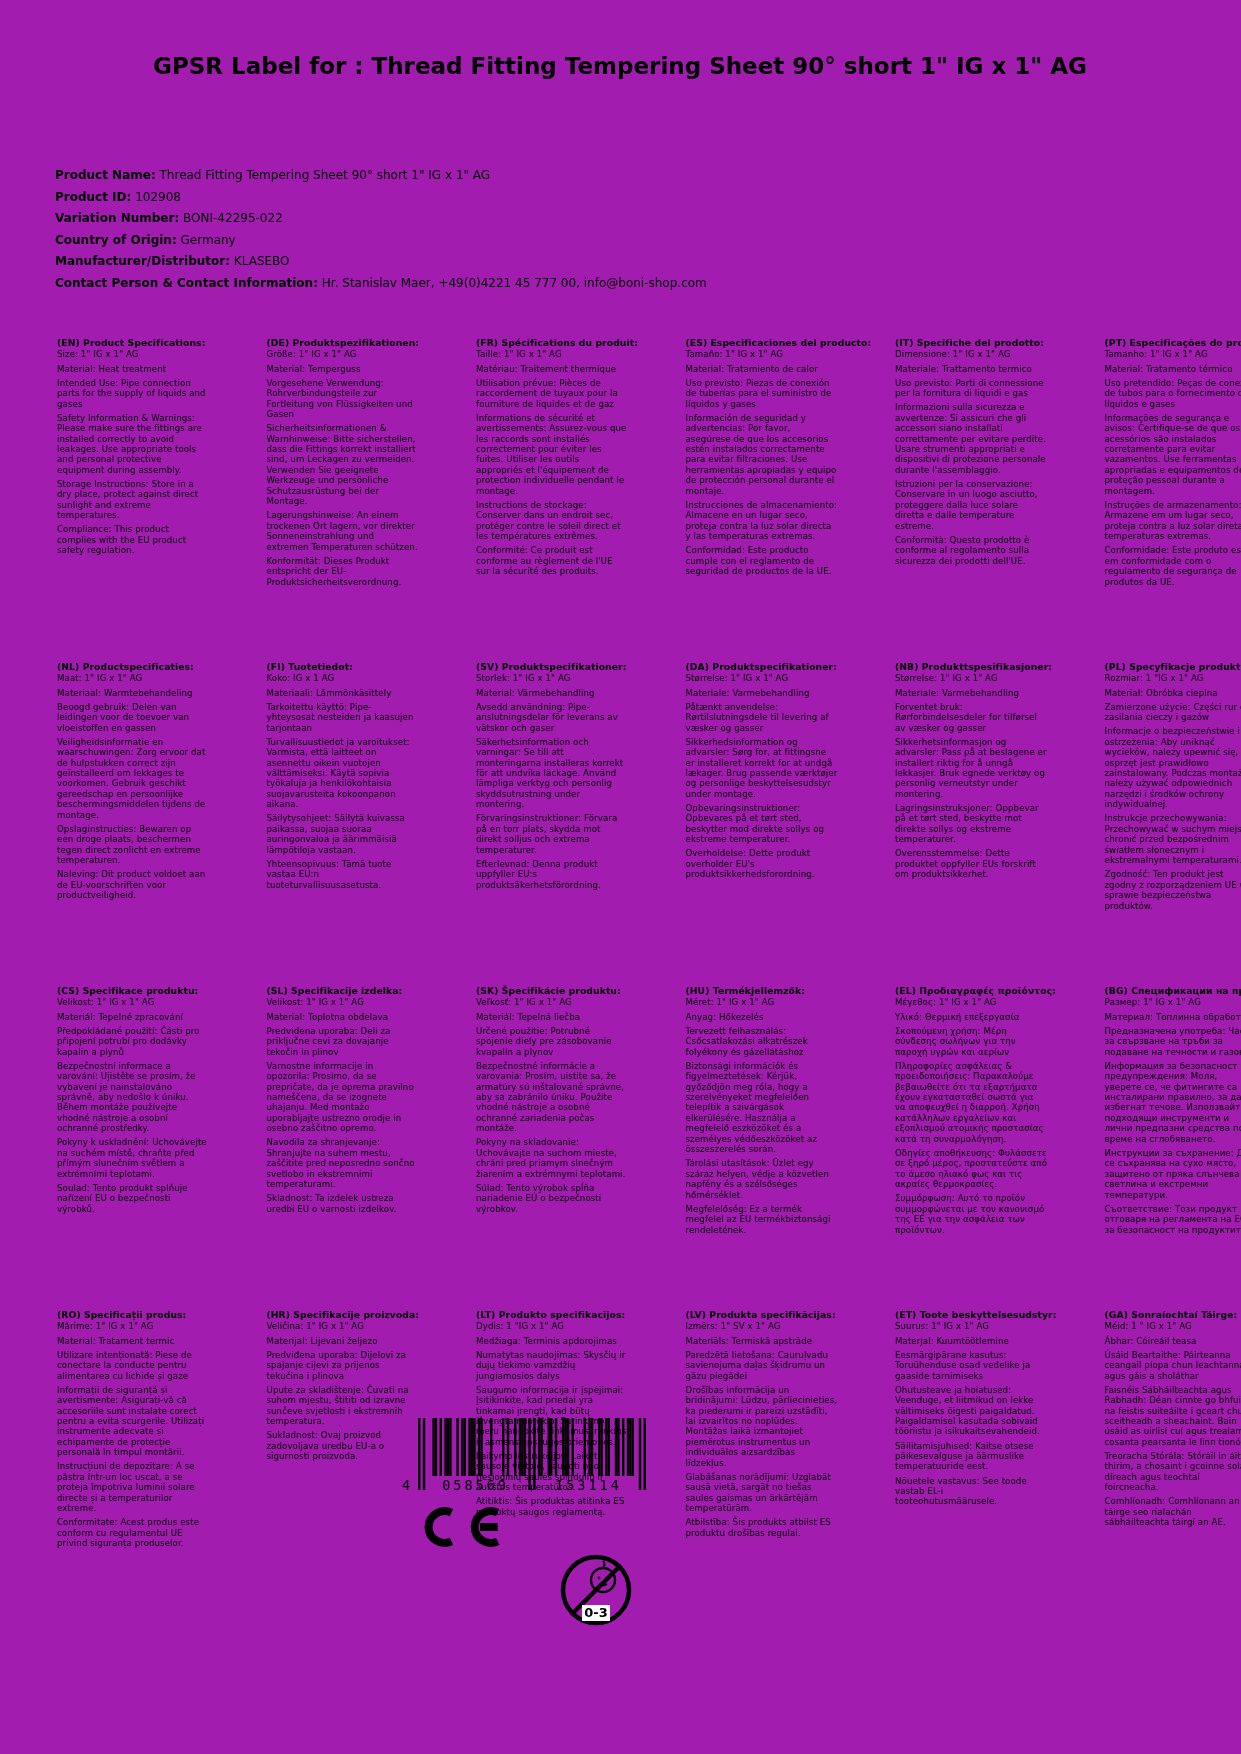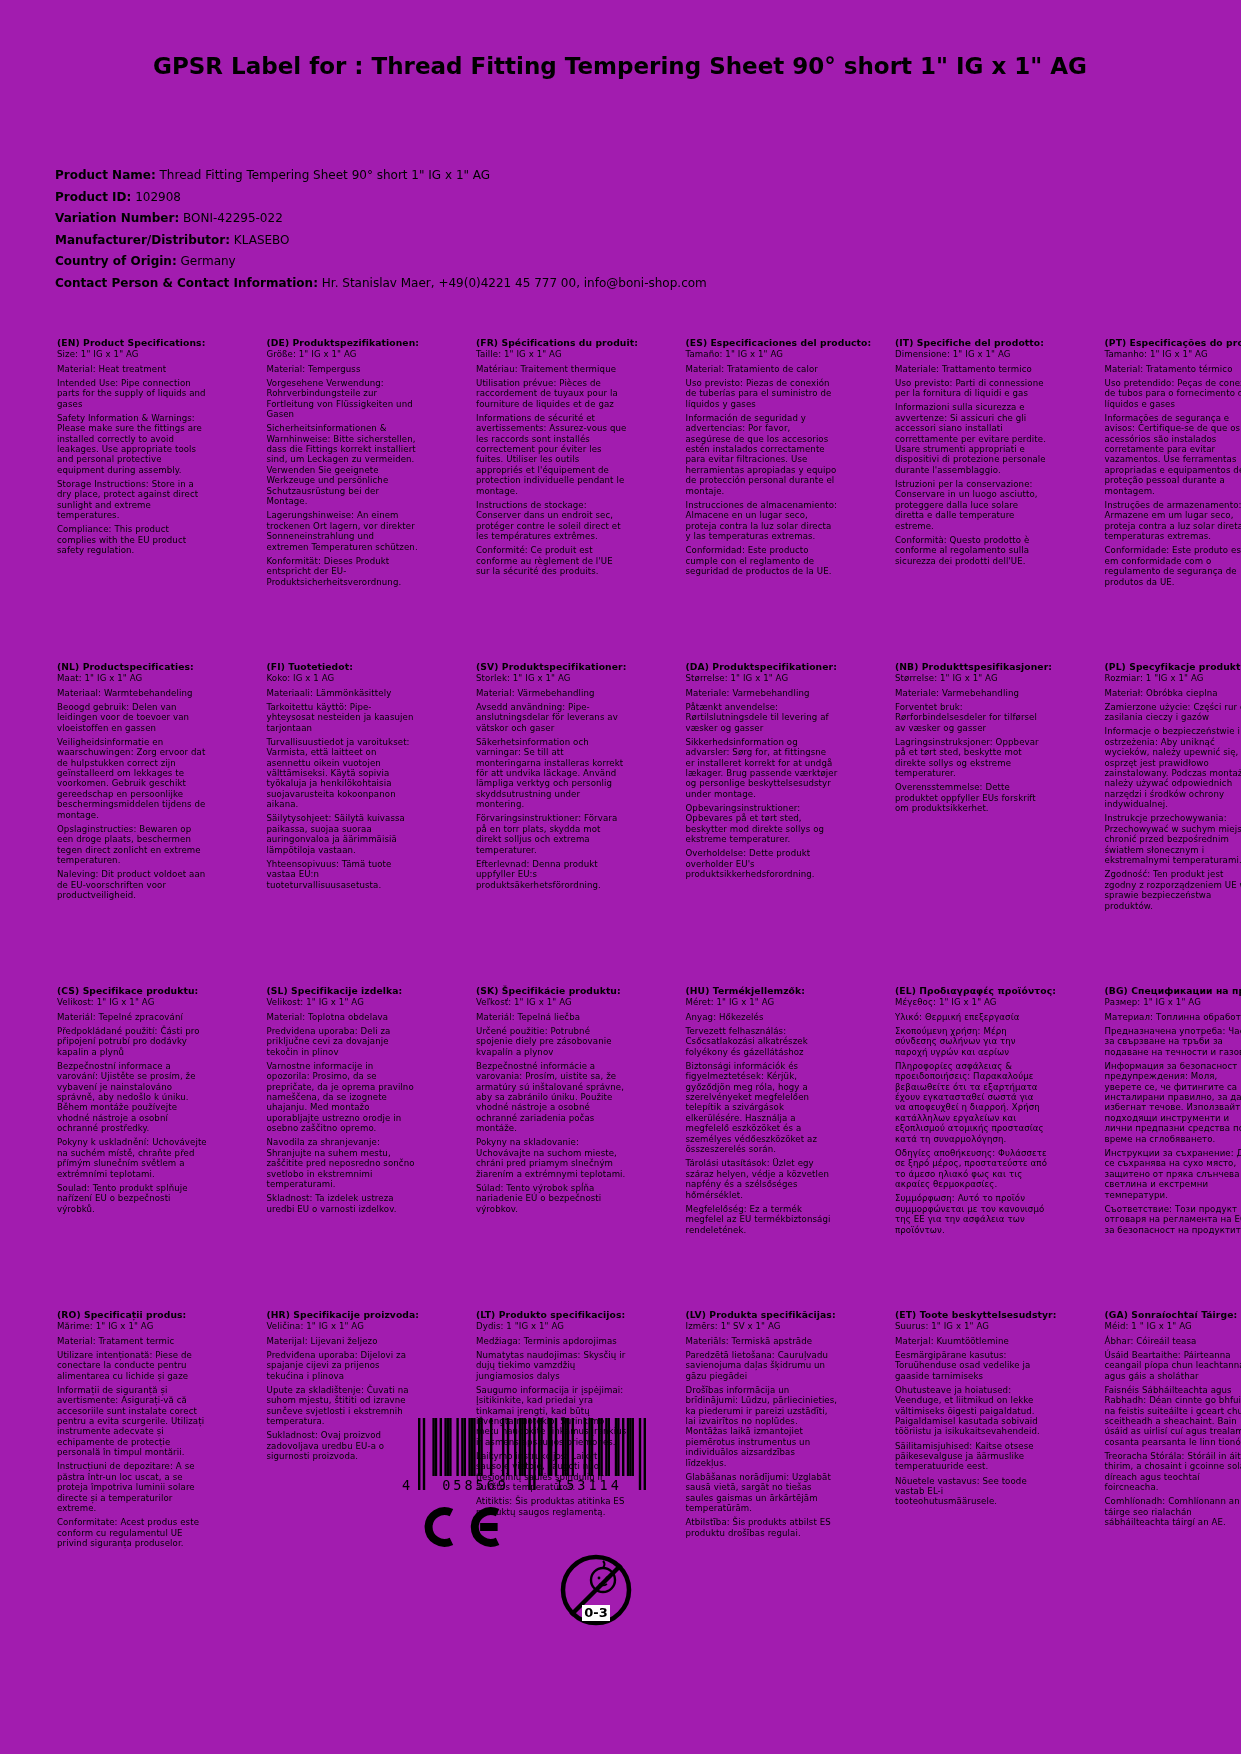--- a/index.html
+++ b/index.html
@@ -52,22 +52,22 @@
 <body>
 
 <div class="page">
 
   <div class="title">GPSR Label for : Thread Fitting Tempering Sheet 90° short 1" IG x 1" AG</div>
 
   <div class="product-info">
     <div><span class="pi-label">Product Name:</span> <span class="pi-value">Thread Fitting Tempering Sheet 90° short 1" IG x 1" AG</span></div>
     <div><span class="pi-label">Product ID:</span> <span class="pi-value">102908</span></div>
     <div><span class="pi-label">Variation Number:</span> <span class="pi-value">BONI-42295-022</span></div>
+    <div><span class="pi-label">Country of Origin:</span> <span class="pi-value">Germany</span></div>
     <div><span class="pi-label">Manufacturer/Distributor:</span> <span class="pi-value">KLASEBO</span></div>
-    <div><span class="pi-label">Country of Origin:</span> <span class="pi-value">Germany</span></div>
     <div><span class="pi-label">Contact Person &amp; Contact Information:</span> <span class="pi-value">Hr. Stanislav Maer, +49(0)4221 45 777 00, info@boni-shop.com</span></div>
   </div>
 
   <div class="lang-grid">
       <div class="lang-block">
         <div class="lang-header">(EN) Product Specifications:</div>
         <div class="lang-line first">Size: 1" IG x 1" AG</div>
         <div class="lang-line">Material: Heat treatment</div>
         <div class="lang-line">Intended Use: Pipe connection parts for the supply of liquids and gases</div>
         <div class="lang-line">Safety Information &amp; Warnings: Please make sure the fittings are installed correctly to avoid leakages. Use appropriate tools and personal protective equipment during assembly.</div>
@@ -153,20 +153,21 @@
         <div class="lang-line">Påtænkt anvendelse: Rørtilslutningsdele til levering af væsker og gasser</div>
         <div class="lang-line">Sikkerhedsinformation og advarsler: Sørg for, at fittingsne er installeret korrekt for at undgå lækager. Brug passende værktøjer og personlige beskyttelsesudstyr under montage.</div>
         <div class="lang-line">Opbevaringsinstruktioner: Opbevares på et tørt sted, beskytter mod direkte sollys og ekstreme temperaturer.</div>
         <div class="lang-line">Overholdelse: Dette produkt overholder EU's produktsikkerhedsforordning.</div>
       </div>
       <div class="lang-block">
         <div class="lang-header">(NB) Produkttspesifikasjoner:</div>
         <div class="lang-line first">Størrelse: 1" IG x 1" AG</div>
         <div class="lang-line">Materiale: Varmebehandling</div>
         <div class="lang-line">Forventet bruk: Rørforbindelsesdeler for tilførsel av væsker og gasser</div>
+        <div class="lang-line">Sikkerhetsinformasjon og advarsler: Pass på at beslagene er installert riktig for å unngå lekkasjer. Bruk egnede verktøy og personlig verneutstyr under montering.</div>
         <div class="lang-line">Lagringsinstruksjoner: Oppbevar på et tørt sted, beskytte mot direkte sollys og ekstreme temperaturer.</div>
         <div class="lang-line">Overensstemmelse: Dette produktet oppfyller EUs forskrift om produktsikkerhet.</div>
       </div>
       <div class="lang-block">
         <div class="lang-header">(PL) Specyfikacje produktu:</div>
         <div class="lang-line first">Rozmiar: 1 "IG x 1" AG</div>
         <div class="lang-line">Materiał: Obróbka cieplna</div>
         <div class="lang-line">Zamierzone użycie: Części rur do zasilania cieczy i gazów</div>
         <div class="lang-line">Informacje o bezpieczeństwie i ostrzeżenia: Aby uniknąć wycieków, należy upewnić się, że osprzęt jest prawidłowo zainstalowany. Podczas montażu należy używać odpowiednich narzędzi i środków ochrony indywidualnej.</div>
         <div class="lang-line">Instrukcje przechowywania: Przechowywać w suchym miejscu, chronić przed bezpośrednim światłem słonecznym i ekstremalnymi temperaturami.</div>

